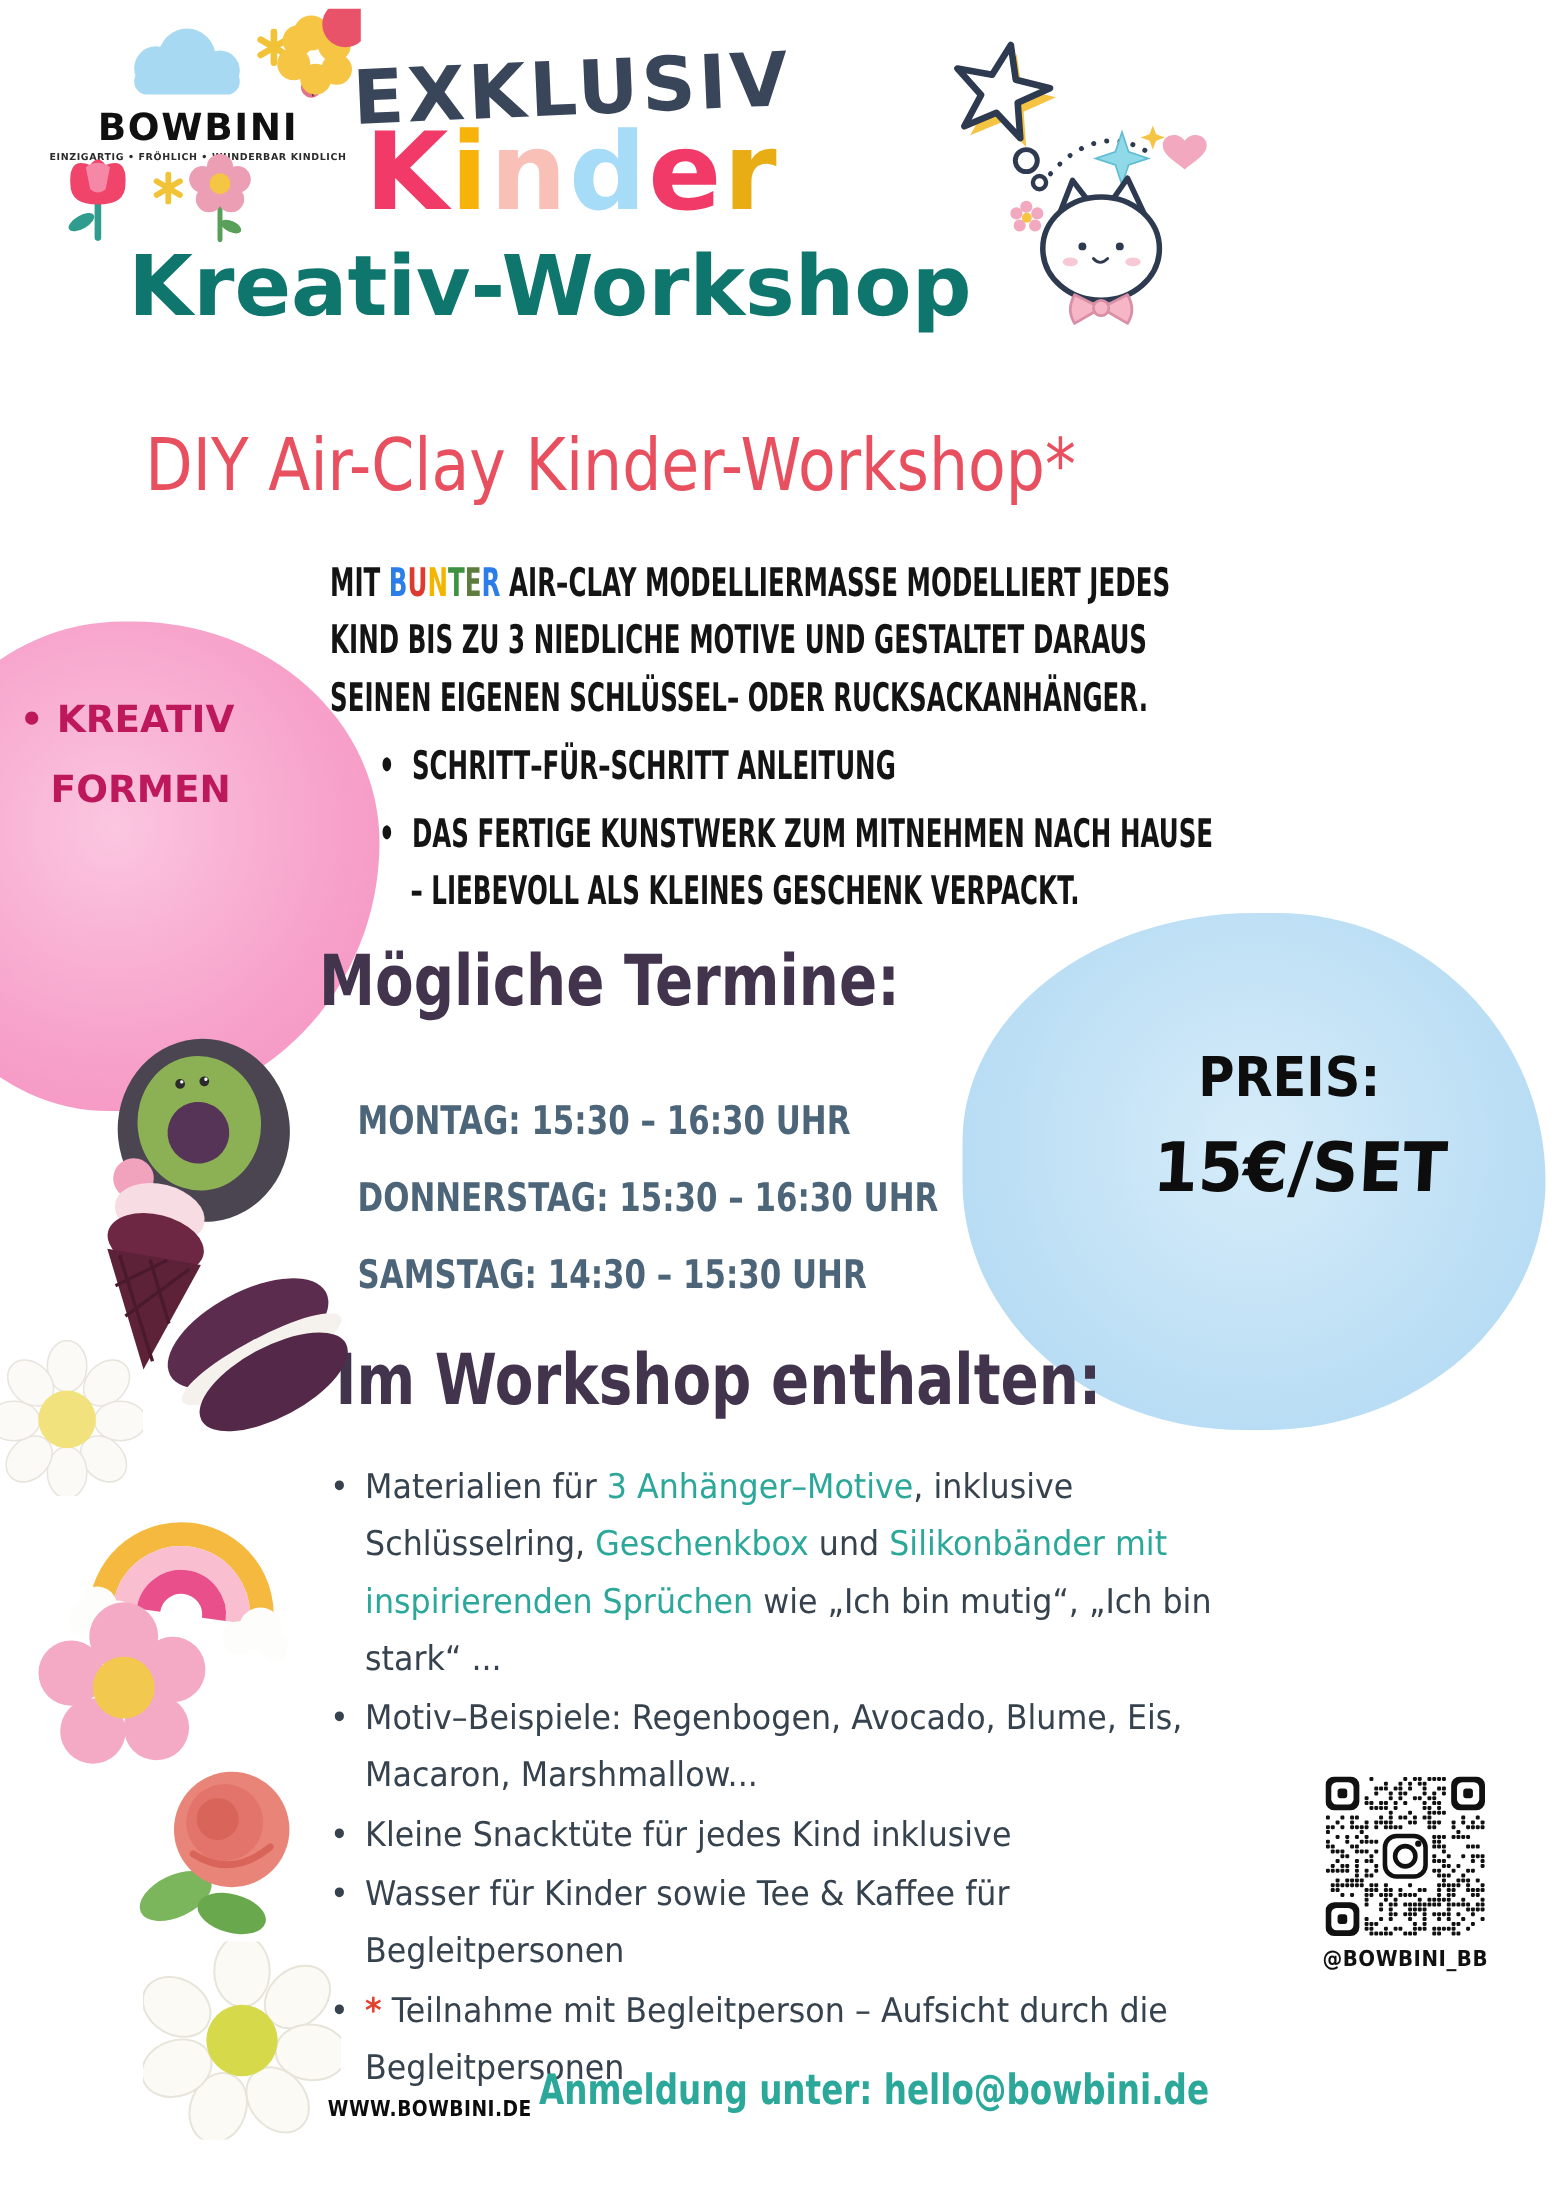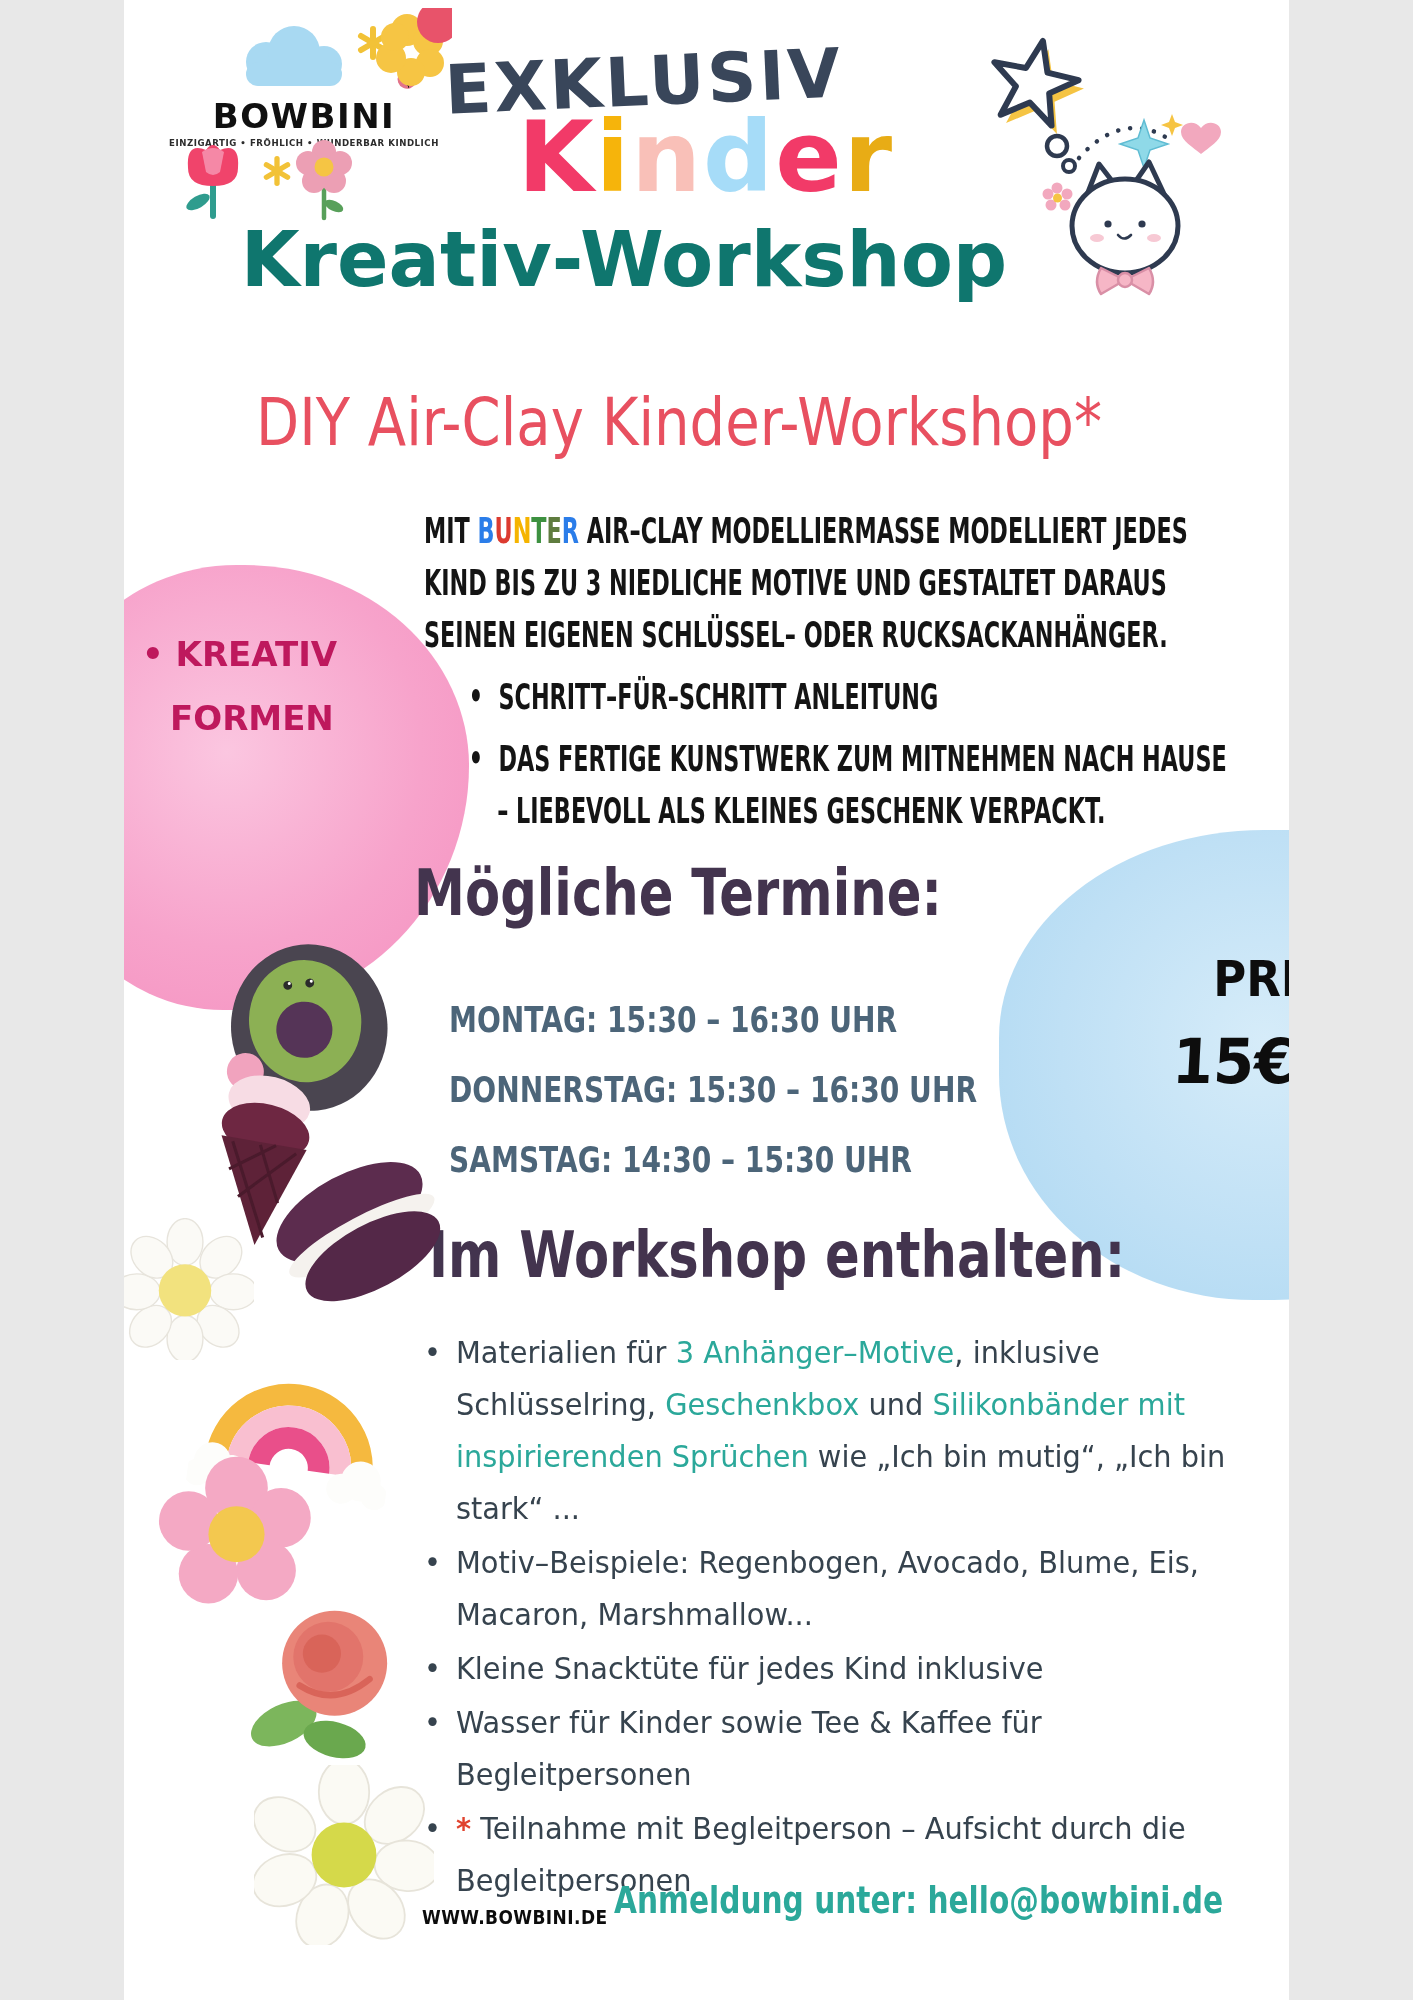--- a/index.html
+++ b/index.html
@@ -1,31 +1,31 @@
 <!DOCTYPE html>
 <html lang="de"><head>
 <meta charset="utf-8">
 <title>Kinder Kreativ-Workshop Flyer</title>
 <style>
   html,body{margin:0;padding:0;background:#e8e8e8;}
-  #poster{position:relative;width:1165px;height:2000px;background:#ffffff;overflow:hidden;
+  #poster{position:relative;width:1413px;height:2000px;background:#ffffff;overflow:hidden;
           font-family:"DejaVu Sans","Liberation Sans",sans-serif;margin:0 auto;}
   .abs{position:absolute;}
   .nw{white-space:nowrap;}
   .ctr{text-align:center;}
 
   
   #logo{left:40px;top:12px;width:280px;height:205px;}
   #logo-name{left:0;top:84px;width:280px;font-size:34px;font-weight:800;letter-spacing:1.5px;color:#101010;}
   #logo-tagline{left:0;top:126px;width:280px;font-size:8.6px;font-weight:700;letter-spacing:.55px;color:#2c2c2c;}
 
   
   #exklusiv{left:300px;top:42px;width:440px;font-size:68px;font-weight:800;letter-spacing:3px;
             color:#39465a;transform:rotate(-2.5deg);}
-  #kinder{left:270px;top:108px;width:500px;font-size:98px;font-weight:800;letter-spacing:2px;line-height:1;text-align:right;}
+  #kinder{left:270px;top:108px;width:500px;font-size:98px;font-weight:800;letter-spacing:2px;line-height:1;}
   #kreativ{left:80px;top:222px;width:840px;font-size:76px;font-weight:700;color:#0f766e;line-height:1;}
   #diy{left:0;top:390px;width:1110px;font-size:66px;font-weight:500;color:#e85060;
        transform:scaleX(.85);transform-origin:555px 0;line-height:1;}
 
   
   #pink-blob{left:-95px;top:565px;width:440px;height:445px;
     background:radial-gradient(circle at 45% 42%,#fbc6e0 0%,#f7a3cb 55%,#f48fbe 100%);
     border-radius:48% 52% 55% 45%/50% 46% 56% 50%;}
   #blue-blob{left:875px;top:830px;width:530px;height:470px;
     background:radial-gradient(circle at 50% 45%,#d6ecf9 0%,#bfe0f5 55%,#abd7f2 100%);

